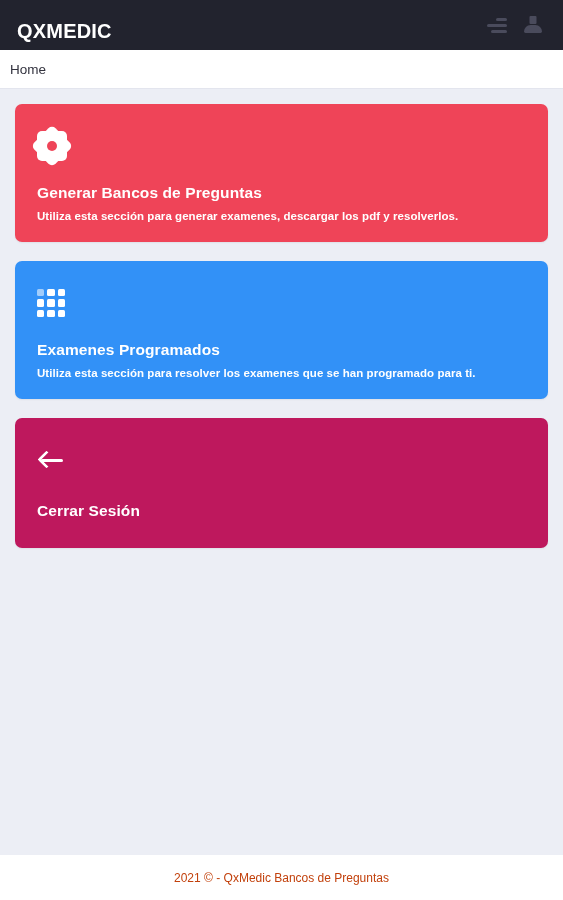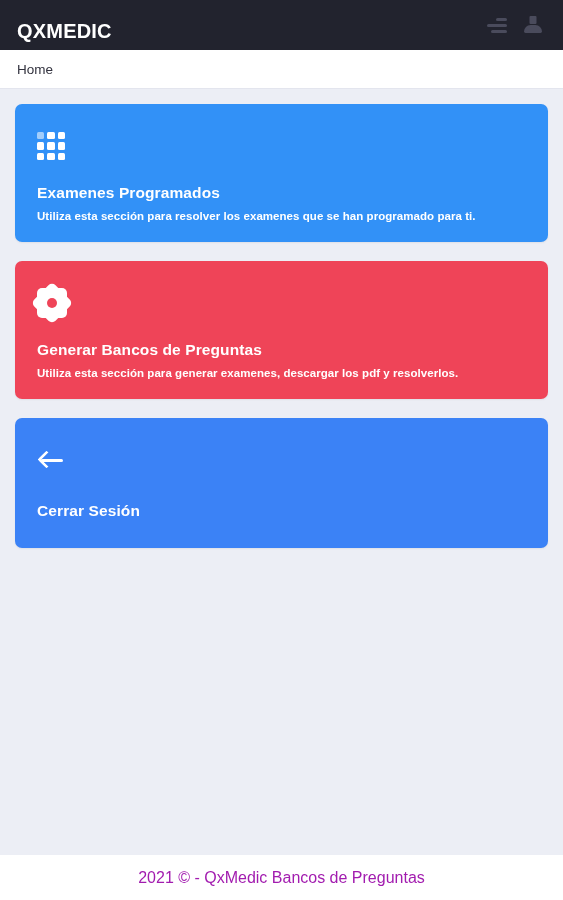--- a/index.html
+++ b/index.html
@@ -90,21 +90,21 @@
     background: #4a4b5c;
     border-radius: 9px 9px 2px 2px;
   }
 
   
   .breadcrumb-bar {
     height: 39px;
     background: #ffffff;
     display: flex;
     align-items: center;
-    padding: 0 17px;
+    padding: 0 10px;
     flex: 0 0 auto;
     border-bottom: 1px solid #e3e5ee;
   }
   .breadcrumb-item {
     font-size: 13.5px;
     color: #32323e;
   }
 
   
   .main-area {
@@ -139,21 +139,21 @@
   }
 
   .card-desc {
     font-size: 11.5px;
     font-weight: bold;
     letter-spacing: 0.05px;
   }
 
   .card-generar { background: #ef4458; min-height: 136px; }
   .card-examenes { background: #3291f7; min-height: 138px; }
-  .card-cerrar  { background: #3b82f6; min-height: 123px; }
+  .card-cerrar  { background: #be185d; min-height: 123px; }
 
   .card-cerrar .card-icon { margin-bottom: 22px; }
 
   
   .gear {
     width: 30px; height: 30px;
     position: relative;
   }
   .gear .sq {
     position: absolute;
@@ -211,22 +211,22 @@
   
   .app-footer {
     flex: 0 0 auto;
     height: 45px;
     background: #ffffff;
     display: flex;
     align-items: center;
     justify-content: center;
   }
   .footer-text {
-    font-size: 16px;
-    color: #a21caf;
+    font-size: 12px;
+    color: #c2410c;
   }
 </style>
 </head>
 <body>
 
 <header class="app-header">
   <div class="brand">QXMEDIC</div>
 
   <div class="header-actions">
     <div class="icon-btn">
@@ -244,50 +244,50 @@
     </div>
   </div>
 </header>
 
 <nav class="breadcrumb-bar">
   <span class="breadcrumb-item">Home</span>
 </nav>
 
 <main class="main-area">
 
-  <section class="card card-examenes">
-    <div class="card-icon">
-      <span class="grid9">
-        <span class="dim"></span>
-          <span></span>
-          <span></span>
-        <span></span>
-          <span></span>
-          <span></span>
-        <span></span>
-          <span></span>
-          <span></span>
-      </span>
-    </div>
-    <div class="card-title">Examenes Programados</div>
-    <div class="card-desc">Utiliza esta sección para resolver los examenes que se han programado para ti.</div>
-  </section>
-
   <section class="card card-generar">
     <div class="card-icon">
       <span class="gear">
         <span class="sq"></span>
         <span class="sq rot"></span>
         <span class="hole"></span>
       </span>
     </div>
     <div class="card-title">Generar Bancos de Preguntas</div>
     <div class="card-desc">Utiliza esta sección para generar examenes, descargar los pdf y resolverlos.</div>
   </section>
 
+  <section class="card card-examenes">
+    <div class="card-icon">
+      <span class="grid9">
+        <span class="dim"></span>
+          <span></span>
+          <span></span>
+        <span></span>
+          <span></span>
+          <span></span>
+        <span></span>
+          <span></span>
+          <span></span>
+      </span>
+    </div>
+    <div class="card-title">Examenes Programados</div>
+    <div class="card-desc">Utiliza esta sección para resolver los examenes que se han programado para ti.</div>
+  </section>
+
   <section class="card card-cerrar">
     <div class="card-icon">
       <span class="arrow-left">
         <span class="shaft"></span>
         <span class="head"></span>
       </span>
     </div>
     <div class="card-title">Cerrar Sesión</div>
   </section>
 

